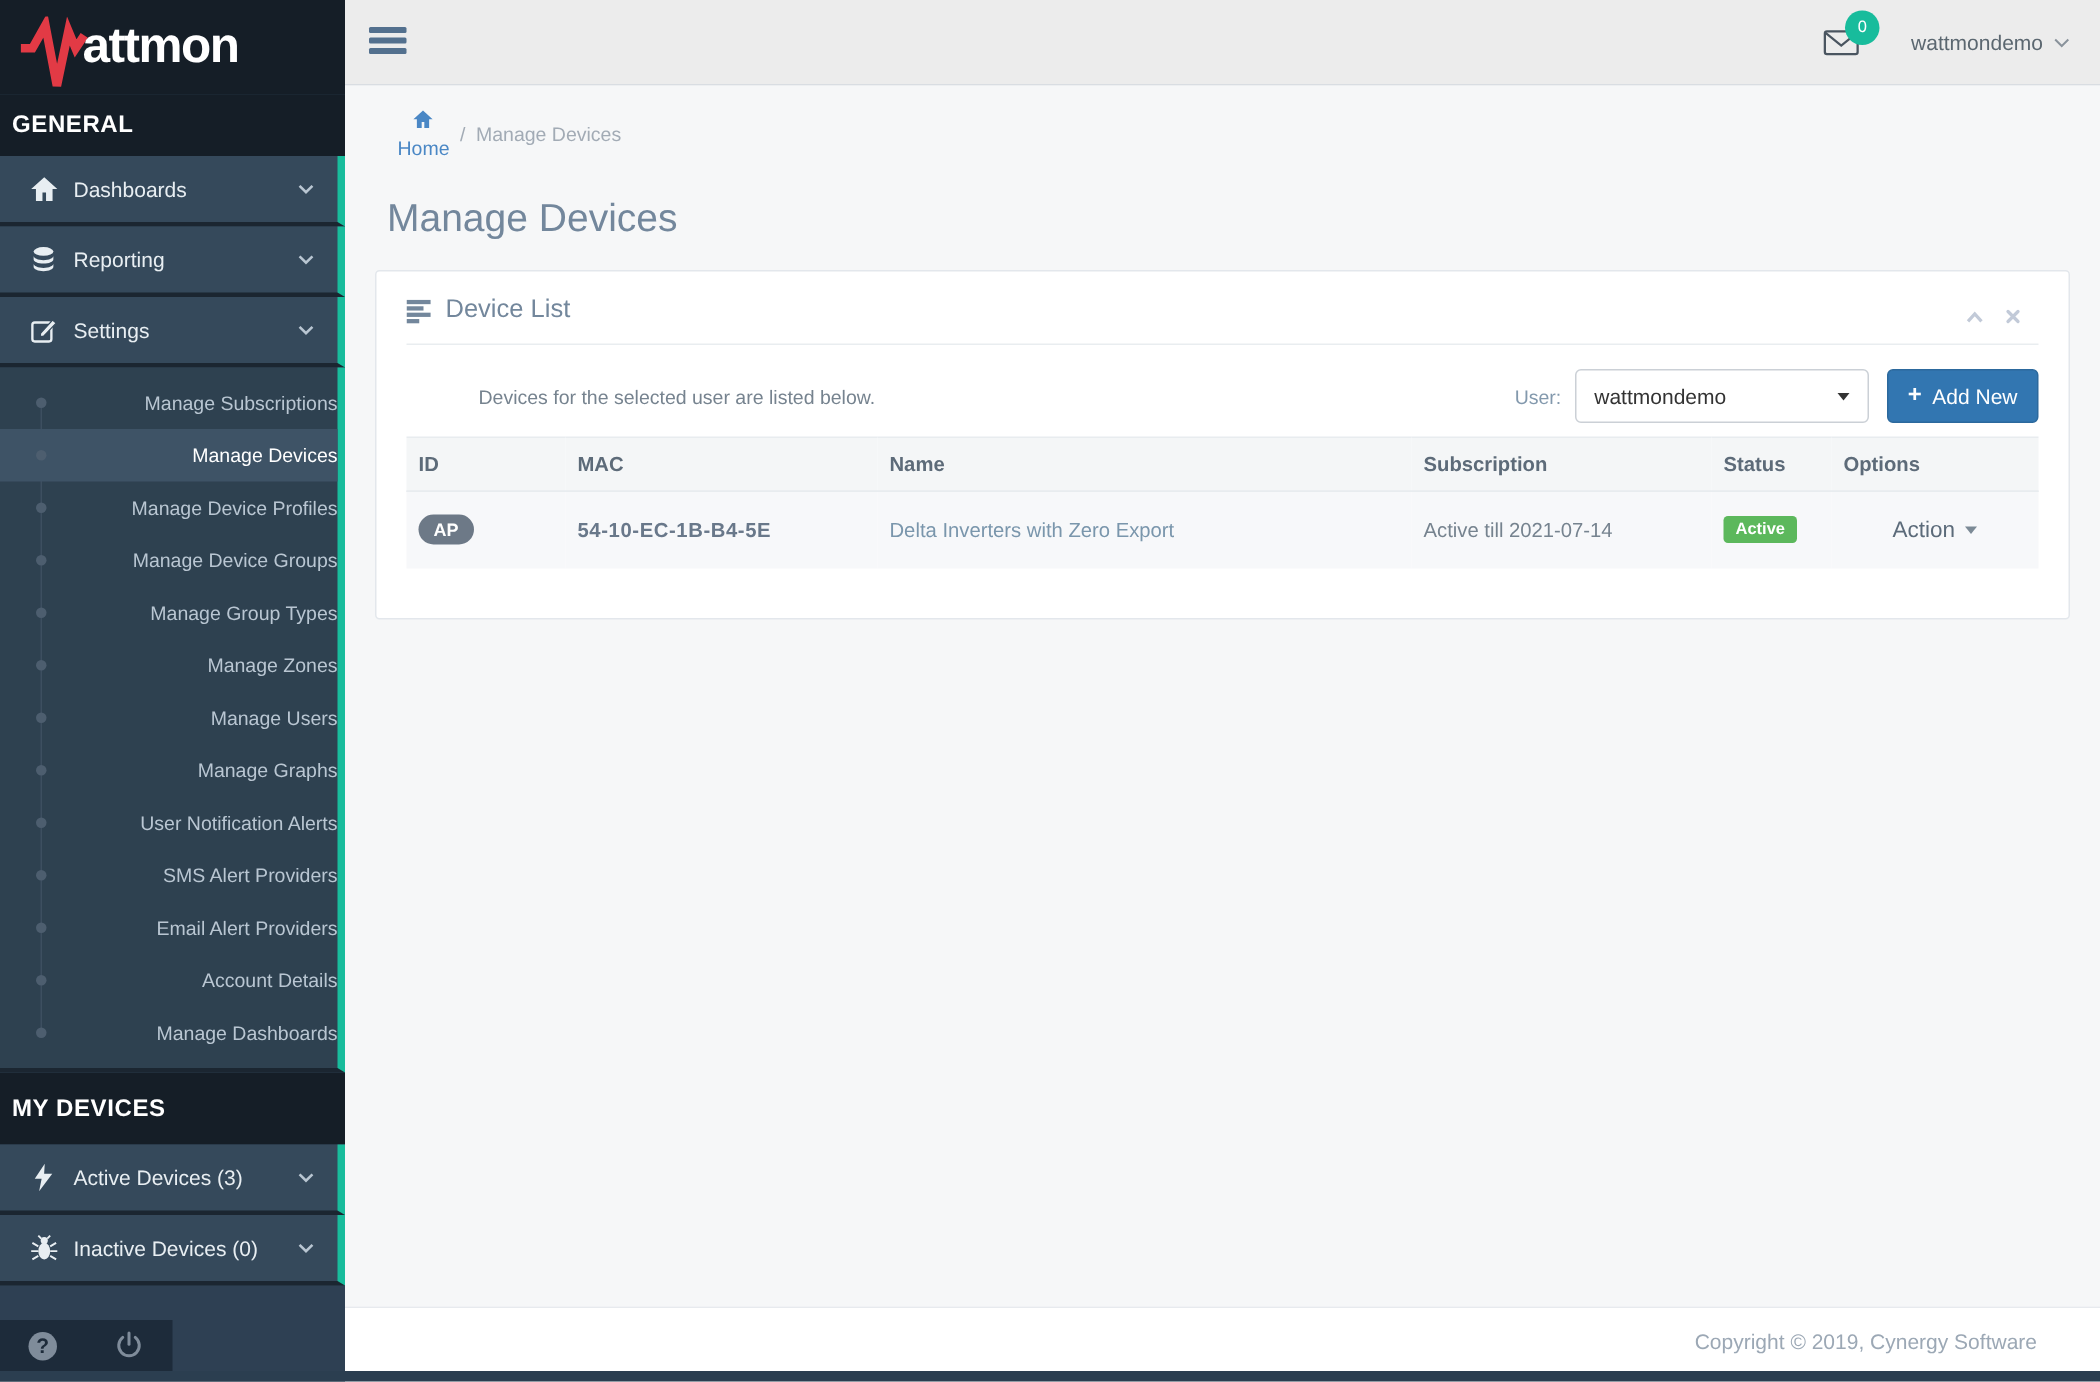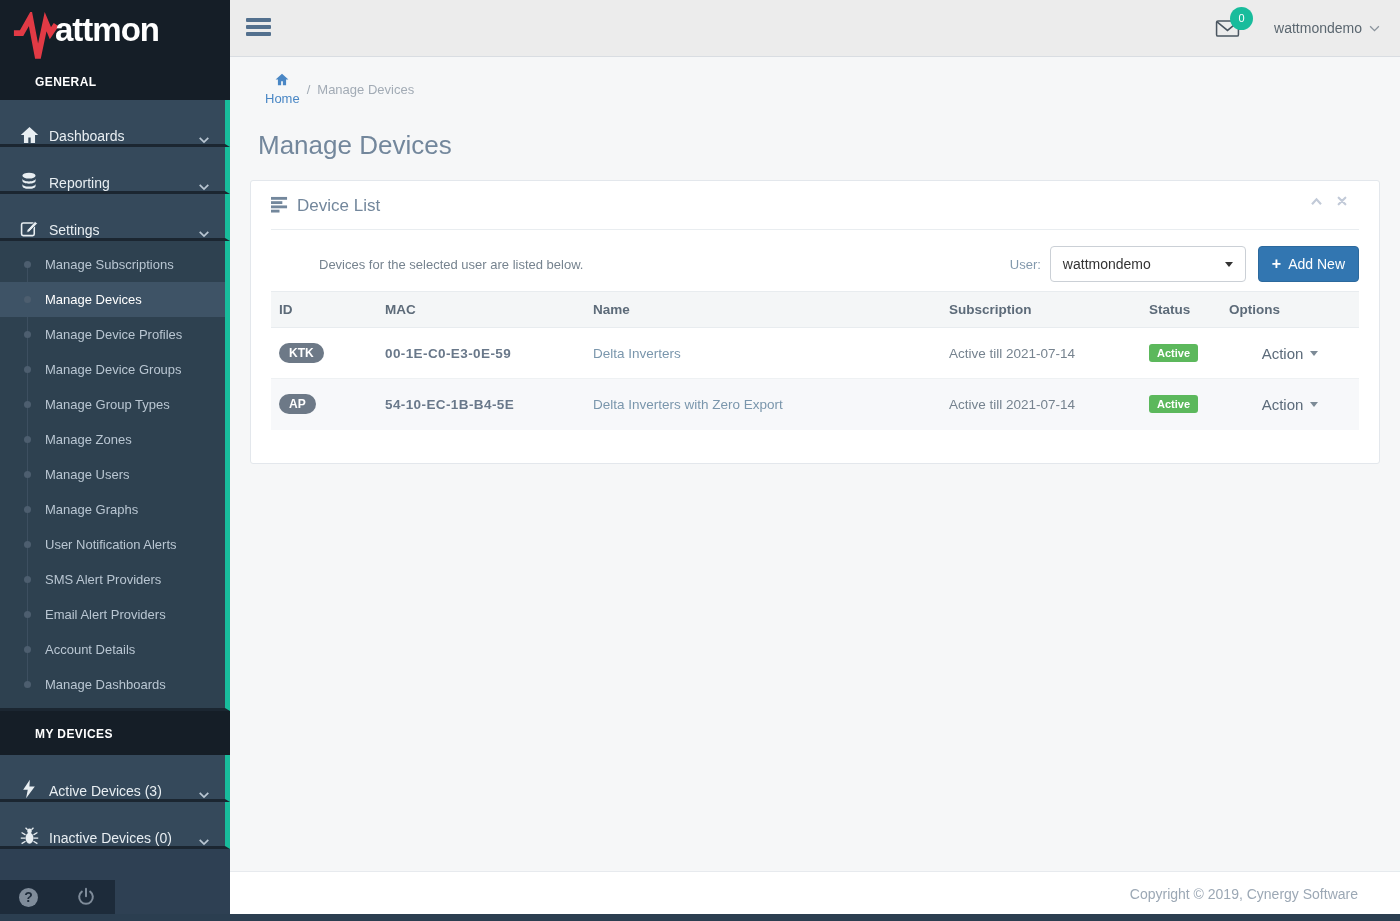--- a/index.html
+++ b/index.html
@@ -15,43 +15,43 @@
     position: absolute; left: 0; top: 0; bottom: 0; width: 230px;
     background: #2e4053; display: flex; flex-direction: column; z-index: 2;
   }
   .logo-area {
     height: 63px; background: #151e27; display: flex; align-items: center;
     padding-left: 12px; cursor: pointer; flex: 0 0 auto;
   }
   .logo-mark { margin-top: 16px; flex: 0 0 auto; }
   .logo-text { color: #fff; font-size: 33px; font-weight: bold; letter-spacing: -1px; margin-left: -5px; margin-top: -4px; }
   .side-section {
-    background: #151e27; color: #fff; font-size: 12px; font-weight: bold;
-    letter-spacing: .4px; padding: 12px 10px 11px 35px; flex: 0 0 auto;
+    background: #151e27; color: #fff; font-size: 16px; font-weight: bold;
+    letter-spacing: .4px; padding: 12px 10px 11px 8px; flex: 0 0 auto;
   }
   .side-section.mydev { padding-top: 16px; padding-bottom: 14px; }
   .nav-item {
     height: 47px; background: #35495b; border-right: 5px solid #18bc9c;
-    border-bottom: 3px solid #1b2631; display: flex; align-items: flex-end;
+    border-bottom: 3px solid #1b2631; display: flex; align-items: center;
     color: #e8eef2; font-size: 14px; cursor: pointer; flex: 0 0 auto;
   }
   .nav-item .nicon { width: 24px; margin-left: 17px; display: flex; justify-content: center; }
   .nav-item .nlabel { margin-left: 8px; flex: 1; }
   .nav-item .chev { margin-right: 15px; display: flex; }
   .submenu {
     background: #2e4150; border-right: 5px solid #18bc9c; border-bottom: 3px solid #1b2631;
     padding: 6px 0; position: relative; list-style: none; flex: 0 0 auto;
   }
   .submenu::before {
     content: ""; position: absolute; left: 27px; top: 22px; bottom: 22px;
     width: 1px; background: #3d4f60;
   }
   .submenu li {
     position: relative; height: 35px; line-height: 35px; padding-left: 45px;
-    color: #b9c6d2; font-size: 13px; cursor: pointer; white-space: nowrap;
+    color: #b9c6d2; font-size: 13px; cursor: pointer; white-space: nowrap; text-align: right;
   }
   .submenu li::before {
     content: ""; position: absolute; left: 24px; top: 50%; margin-top: -3.5px;
     width: 7px; height: 7px; border-radius: 50%; background: #4d5e6f; z-index: 1;
   }
   .submenu li.active { background: #3e5366; color: #fff; }
   .side-spacer { flex: 1 1 auto; }
   .side-footer {
     width: 115px; height: 34px; background: #1d2b3a; display: flex;
     align-items: center; justify-content: space-around; margin-bottom: 7px; flex: 0 0 auto;
@@ -78,21 +78,21 @@
     border-radius: 50%; background: #18bc9c; color: #fff; font-size: 11px;
     display: flex; align-items: center; justify-content: center;
   }
   .user-menu { margin-right: 20px; display: flex; align-items: center; gap: 7px; color: #5b6770; font-size: 14px; cursor: pointer; }
   
   .content { flex: 1 1 auto; padding: 12px 20px 0; background: #f6f7f8; overflow: hidden; }
   .breadcrumb { margin: 4px 0 0 15px; font-size: 13px; color: #a2abb5; display: flex; align-items: center; gap: 7px; }
   .breadcrumb .bc-home { color: #4a87c5; display: flex; align-items: center; gap: 5px; cursor: pointer; flex-direction: column; }
   .page-title { margin: 24px 0 19px 8px; font-size: 26px; font-weight: 400; color: #73879c; }
   .panel { background: #fff; border: 1px solid #e3e7ec; border-radius: 3px; }
-  .panel-head { display: flex; align-items: flex-start; padding: 15px 20px 13px; }
+  .panel-head { display: flex; align-items: flex-end; padding: 15px 20px 13px; }
   .panel-title { font-size: 17px; color: #73879c; margin-left: 9px; flex: 1; }
   .panel-tools { display: flex; align-items: center; gap: 14px; padding-right: 12px; }
   .panel-tools .tool { cursor: pointer; display: flex; }
   .panel-hr { height: 1px; background: #e9edf0; margin: 0 20px; }
   .panel-body { padding: 16px 20px 33px; }
   .body-top { display: flex; align-items: center; justify-content: space-between; margin-bottom: 9px; margin-left: 45px; }
   .desc { font-size: 13px; color: #76838f; padding-left: 3px; }
   .user-controls { display: flex; align-items: center; gap: 9px; }
   .user-label { font-size: 13px; color: #8399ad; }
   .user-select {
@@ -346,33 +346,20 @@
             <tr>
               <th>ID</th>
               <th>MAC</th>
               <th>Name</th>
               <th>Subscription</th>
               <th>Status</th>
               <th>Options</th>
             </tr>
           </thead>
           <tbody>
-            <tr>
-              <td><span class="id-badge">KTK</span></td>
-              <td><span class="mac">00-1E-C0-E3-0E-59</span></td>
-              <td><span class="name-link">Delta Inverters</span></td>
-              <td><span class="sub">Active till 2021-07-14</span></td>
-              <td><span class="status-badge">Active</span></td>
-              <td class="options">
-                <span class="action-btn">
-                  <span>Action</span>
-                  <span class="caret"></span>
-                </span>
-              </td>
-            </tr>
             <tr class="row-alt">
               <td><span class="id-badge">AP</span></td>
               <td><span class="mac">54-10-EC-1B-B4-5E</span></td>
               <td><span class="name-link">Delta Inverters with Zero Export</span></td>
               <td><span class="sub">Active till 2021-07-14</span></td>
               <td><span class="status-badge">Active</span></td>
               <td class="options">
                 <span class="action-btn">
                   <span>Action</span>
                   <span class="caret"></span>

